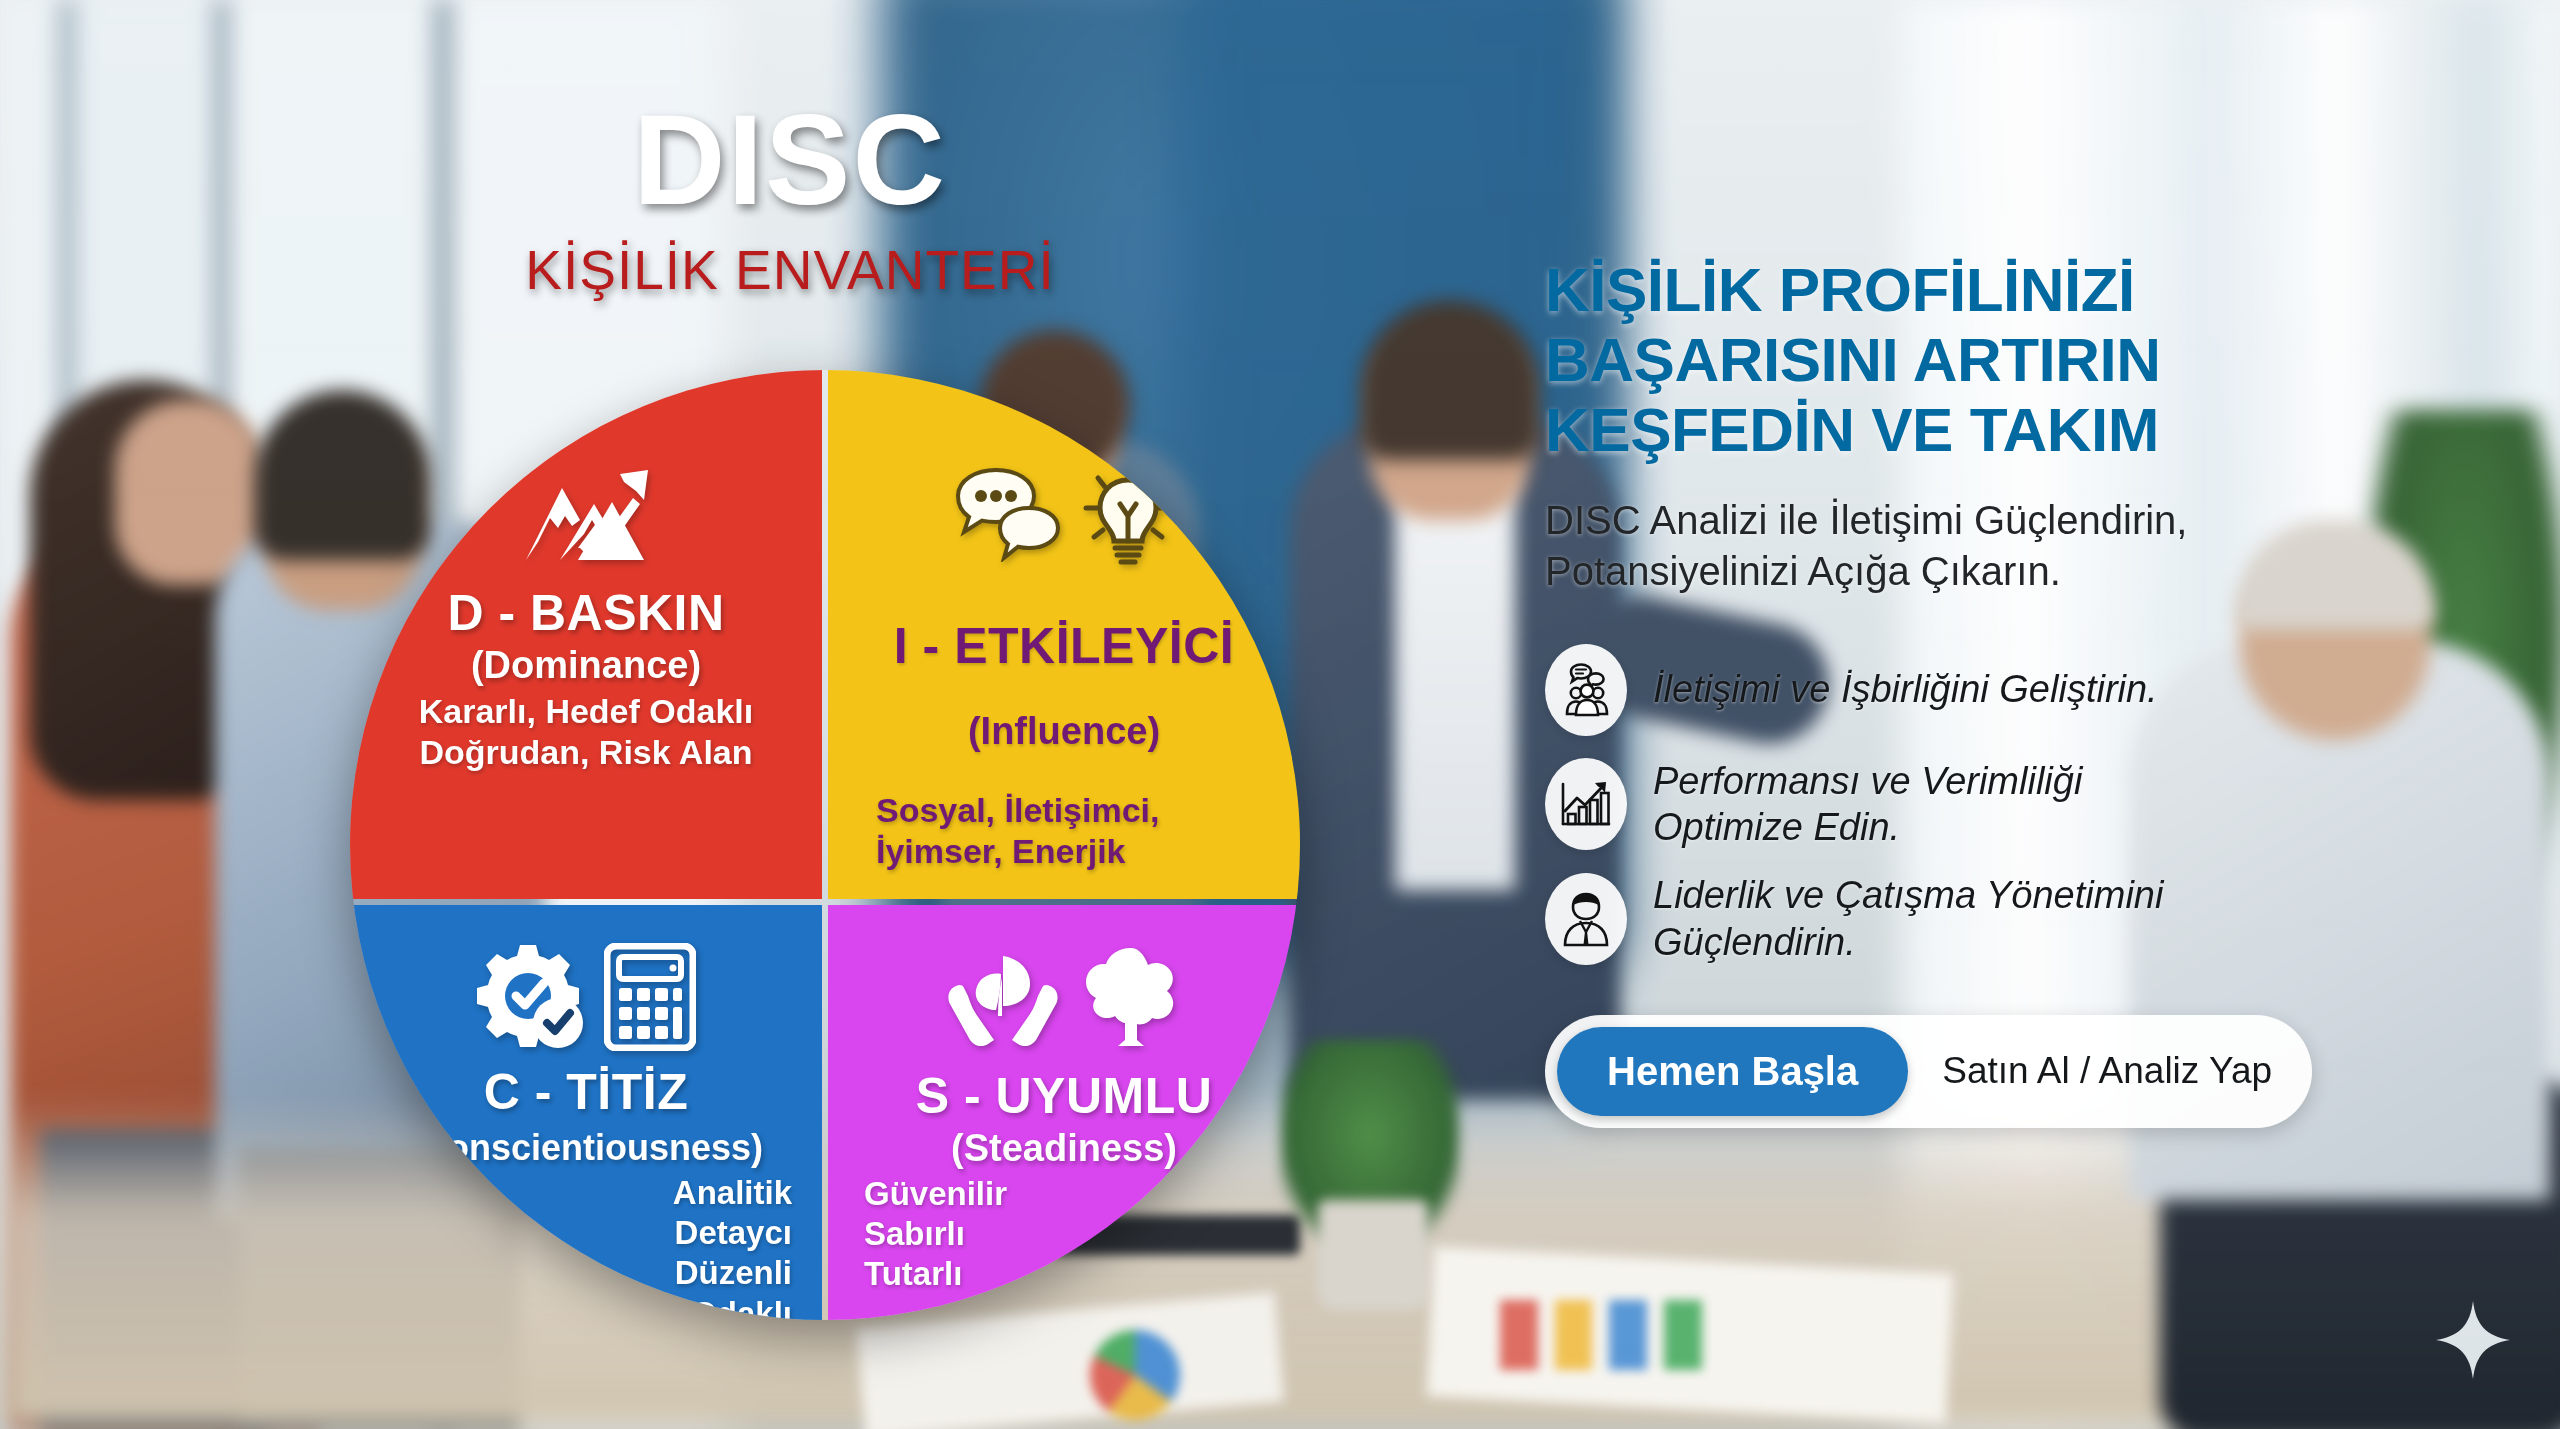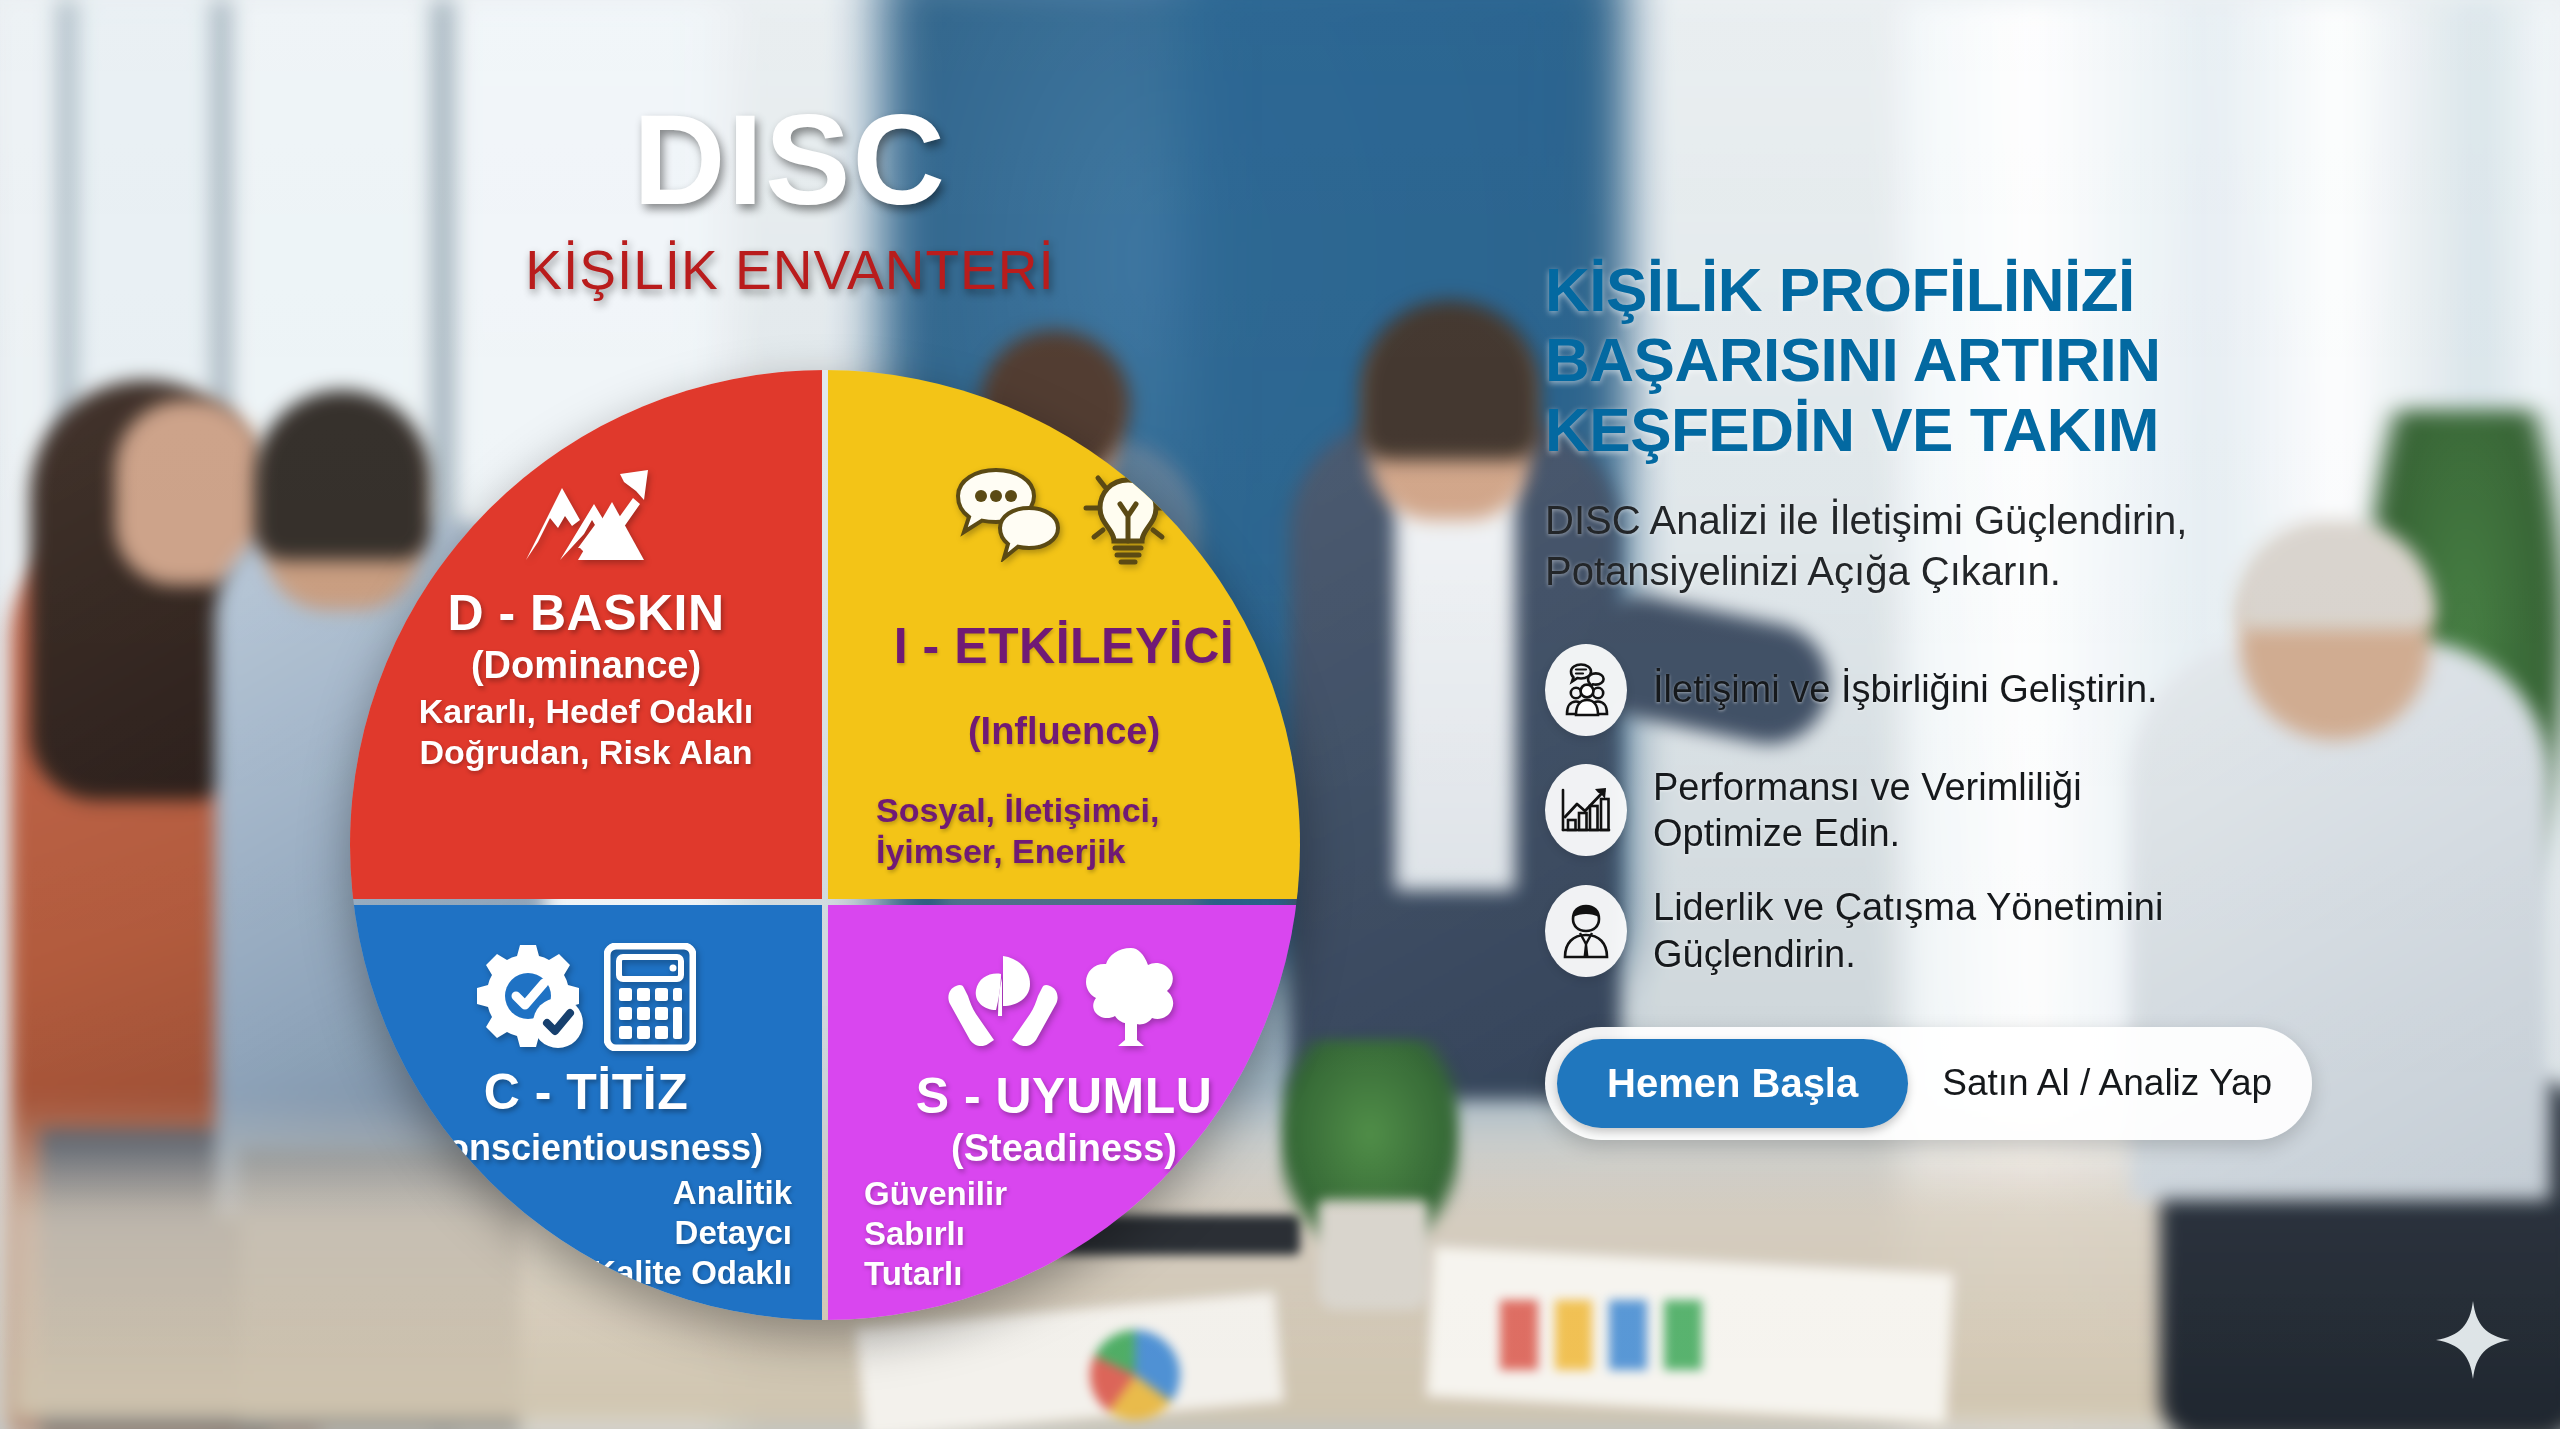--- a/index.html
+++ b/index.html
@@ -192,21 +192,21 @@
   .q-c .q-title,.q-c .q-en{ margin-top:6px; }
   .q-c .q-en{ font-size:36px; }
 
   
   .right{ position:absolute; left:1545px; top:255px; width:820px; z-index:30; }
   .headline{ font-size:62px; font-weight:bold; color:#0369a1; line-height:1.13;
      letter-spacing:-.5px; text-shadow:0 2px 6px rgba(255,255,255,.55); }
   .subhead{ margin-top:30px; font-size:40px; color:#232629; line-height:1.28;
      text-shadow:0 1px 4px rgba(255,255,255,.5); }
 
-  .bullets{ margin-top:46px; display:flex; flex-direction:column; gap:28px; }
+  .bullets{ margin-top:46px; display:flex; flex-direction:column; gap:22px;font-style:italic; }
   .bullet{ display:flex; align-items:center; gap:26px; }
   .b-icon{ flex:0 0 auto; width:82px; height:92px; border-radius:50%;
      background:rgba(255,255,255,.93); display:flex; align-items:center;
      justify-content:center; box-shadow:0 3px 10px rgba(0,0,0,.12); }
   .b-icon svg{ display:block; }
   .b-text{ font-size:38px; color:#16191c; line-height:1.22;
      text-shadow:0 1px 3px rgba(255,255,255,.5); }
 
   
   .cta{ margin-top:50px; display:inline-flex; align-items:center;
@@ -374,20 +374,21 @@
                 <rect x="51" y="83" width="13" height="13" rx="2.5"></rect>
               </g>
             </svg>
           </span>
         </div>
         <div class="q-title">C - TİTİZ</div>
         <div class="q-en">(Conscientiousness)</div>
         <div class="q-traits">
           <div>Analitik</div>
           <div>Detaycı</div>
+          <div>Düzenli</div>
           <div>Kalite Odaklı</div>
         </div>
       </div>
     </div>
 
     <div class="quad q-s">
       <div class="q-inner">
         <div class="q-icons">
           <span>
             <svg width="118" height="106" viewBox="0 0 118 106">

